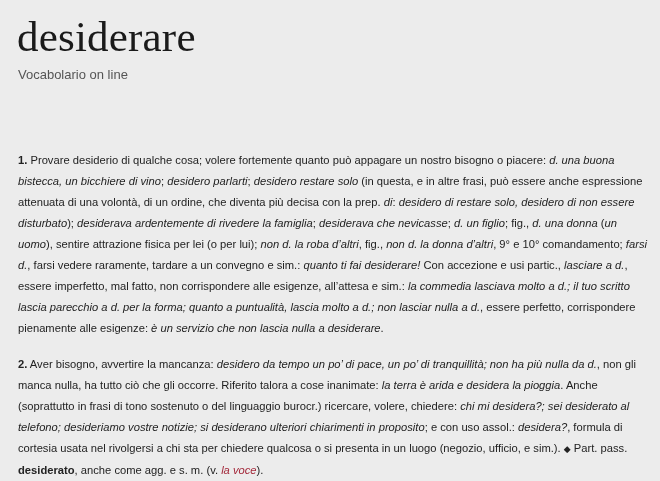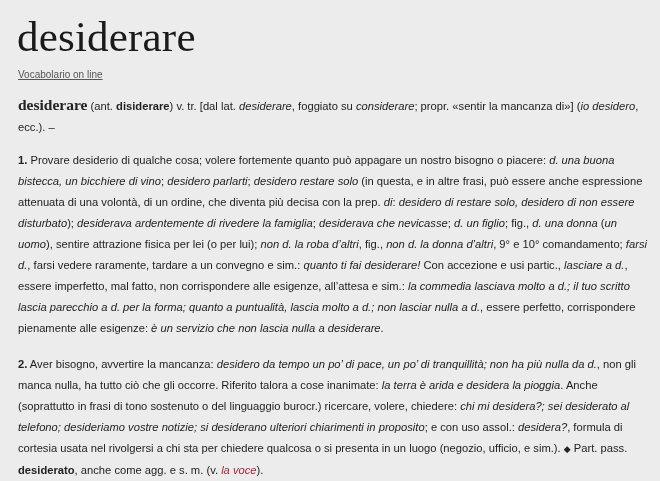--- a/index.html
+++ b/index.html
@@ -27,24 +27,23 @@
     font-weight: normal;
     font-size: 43px;
     line-height: 52px;
     color: #1a1a1a;
     letter-spacing: 0.2px;
   }
   .subtitle {
     position: absolute;
     left: 18px;
     top: 61px;
-    font-size: 10px;
+    font-size: 13px;
     color: #555;
     line-height: 12px;
-    text-decoration: underline;
   }
   .entry {
     position: absolute;
     left: 18px;
     width: 630px;
     font-size: 11.2px;
     line-height: 21px;
     color: #222;
     margin: 0;
   }
@@ -66,18 +65,17 @@
   }
   .diamond { font-size: 9px; }
 </style>
 </head>
 <body>
 
 <div class="page">
   <h1 class="title">desiderare</h1>
   <div class="subtitle">Vocabolario on line</div>
 
-  <p class="entry entry-head"><span class="headword">desiderare</span><span> (ant. </span><b>disiderare</b><span>) v. tr. [dal lat. </span><i>desiderare</i><span>, foggiato su </span><i>considerare</i><span>; propr. «sentir la mancanza di»] (</span><i>io desidero</i><span>, ecc.). –</span></p>
 
   <p class="entry sense-1"><b>1.</b><span> Provare desiderio di qualche cosa; volere fortemente quanto può appagare un nostro bisogno o piacere: </span><i>d. una buona bistecca, un bicchiere di vino</i><span>; </span><i>desidero parlarti</i><span>; </span><i>desidero restare solo</i><span> (in questa, e in altre frasi, può essere anche espressione attenuata di una volontà, di un ordine, che diventa più decisa con la prep. </span><i>di</i><span>: </span><i>desidero di restare solo, desidero di non essere disturbato</i><span>); </span><i>desiderava ardentemente di rivedere la famiglia</i><span>; </span><i>desiderava che nevicasse</i><span>; </span><i>d. un figlio</i><span>; fig., </span><i>d. una donna</i><span> (</span><i>un uomo</i><span>), sentire attrazione fisica per lei (o per lui); </span><i>non d. la roba d’altri</i><span>, fig., </span><i>non d. la donna d’altri</i><span>, 9° e 10° comandamento; </span><i>farsi d.</i><span>, farsi vedere raramente, tardare a un convegno e sim.: </span><i>quanto ti fai desiderare!</i><span> Con accezione e usi partic., </span><i>lasciare a d.</i><span>, essere imperfetto, mal fatto, non corrispondere alle esigenze, all’attesa e sim.: </span><i>la commedia lasciava molto a d.; il tuo scritto lascia parecchio a d. per la forma; quanto a puntualità, lascia molto a d.; non lasciar nulla a d.</i><span>, essere perfetto, corrispondere pienamente alle esigenze: </span><i>è un servizio che non lascia nulla a desiderare</i><span>.</span></p>
 
   <p class="entry sense-2"><b>2.</b><span> Aver bisogno, avvertire la mancanza: </span><i>desidero da tempo un po’ di pace, un po’ di tranquillità; non ha più nulla da d.</i><span>, non gli manca nulla, ha tutto ciò che gli occorre. Riferito talora a cose inanimate: </span><i>la terra è arida e desidera la pioggia</i><span>. Anche (soprattutto in frasi di tono sostenuto o del linguaggio burocr.) ricercare, volere, chiedere: </span><i>chi mi desidera?; sei desiderato al telefono; desideriamo vostre notizie; si desiderano ulteriori chiarimenti in proposito</i><span>; e con uso assol.: </span><i>desidera?</i><span>, formula di cortesia usata nel rivolgersi a chi sta per chiedere qualcosa o si presenta in un luogo (negozio, ufficio, e sim.). </span><span class="diamond">◆</span><span> Part. pass. </span><b>desiderato</b><span>, anche come agg. e s. m. (v. </span><a class="link">la voce</a><span>).</span></p>
 </div>
 
 </body></html>

